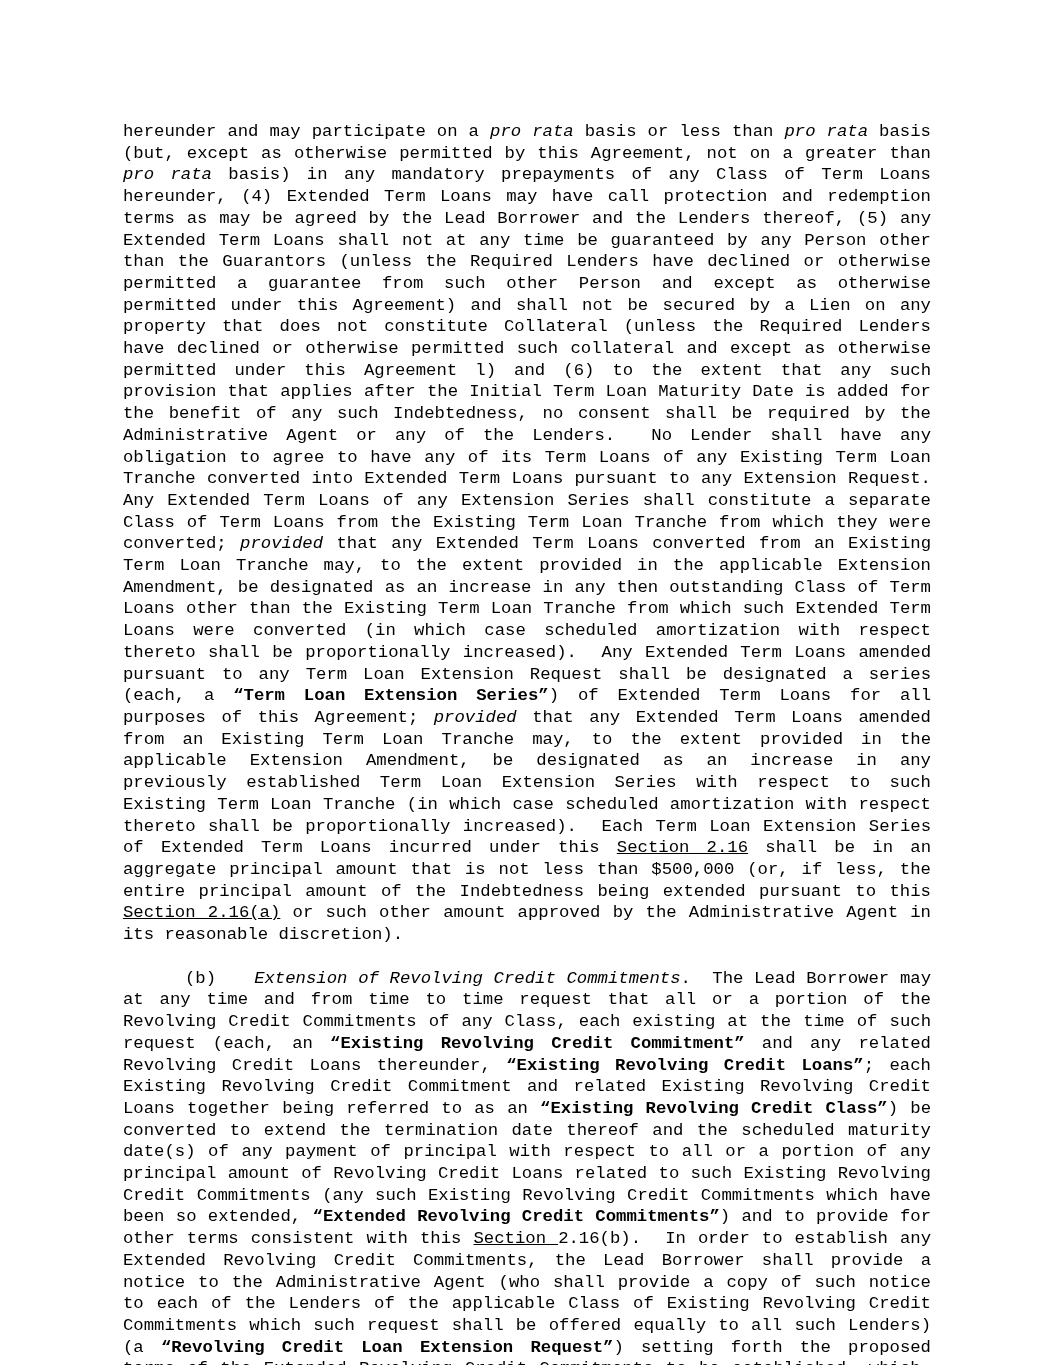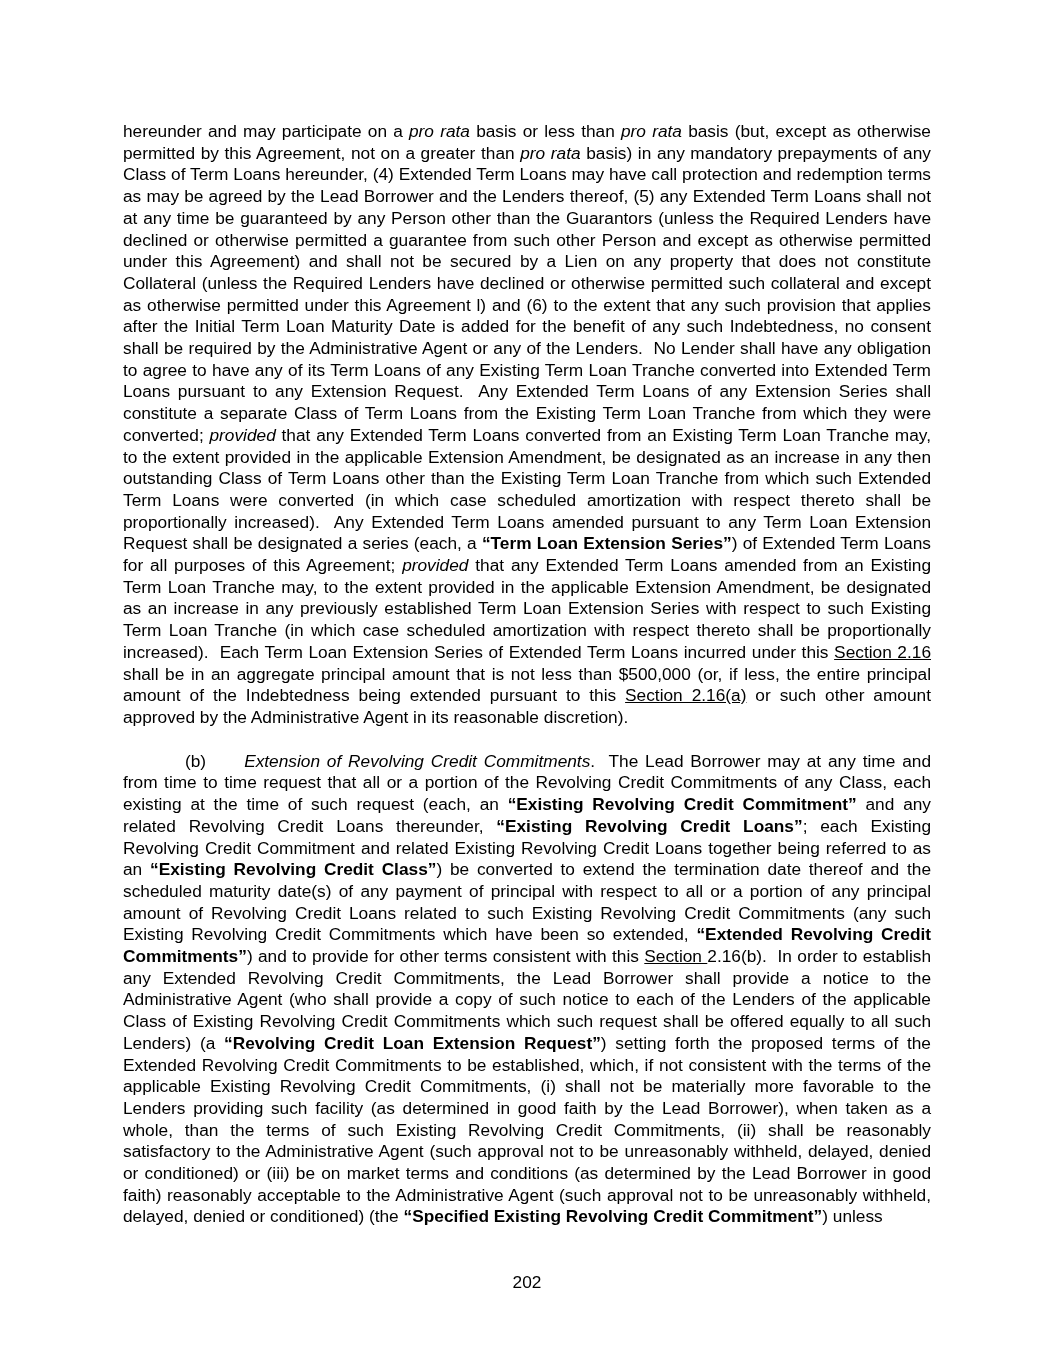--- a/index.html
+++ b/index.html
@@ -12,21 +12,21 @@
     height: 1365px;
     overflow: hidden;
   }
   .page {
     box-sizing: border-box;
     width: 1055px;
     height: 1321px;
     padding: 121px 124px 0 123px;
     background: #ffffff;
     color: #000000;
-    font-family: Liberation Sans, sans-serif;
+    font-family: Liberation Mono, monospace;
     font-size: 17.3px;
     line-height: 21.7px;
   }
   .para {
     margin: 0;
     text-align: justify;
     white-space: pre-wrap;
   }
   .para + .para {
     margin-top: 22px;

